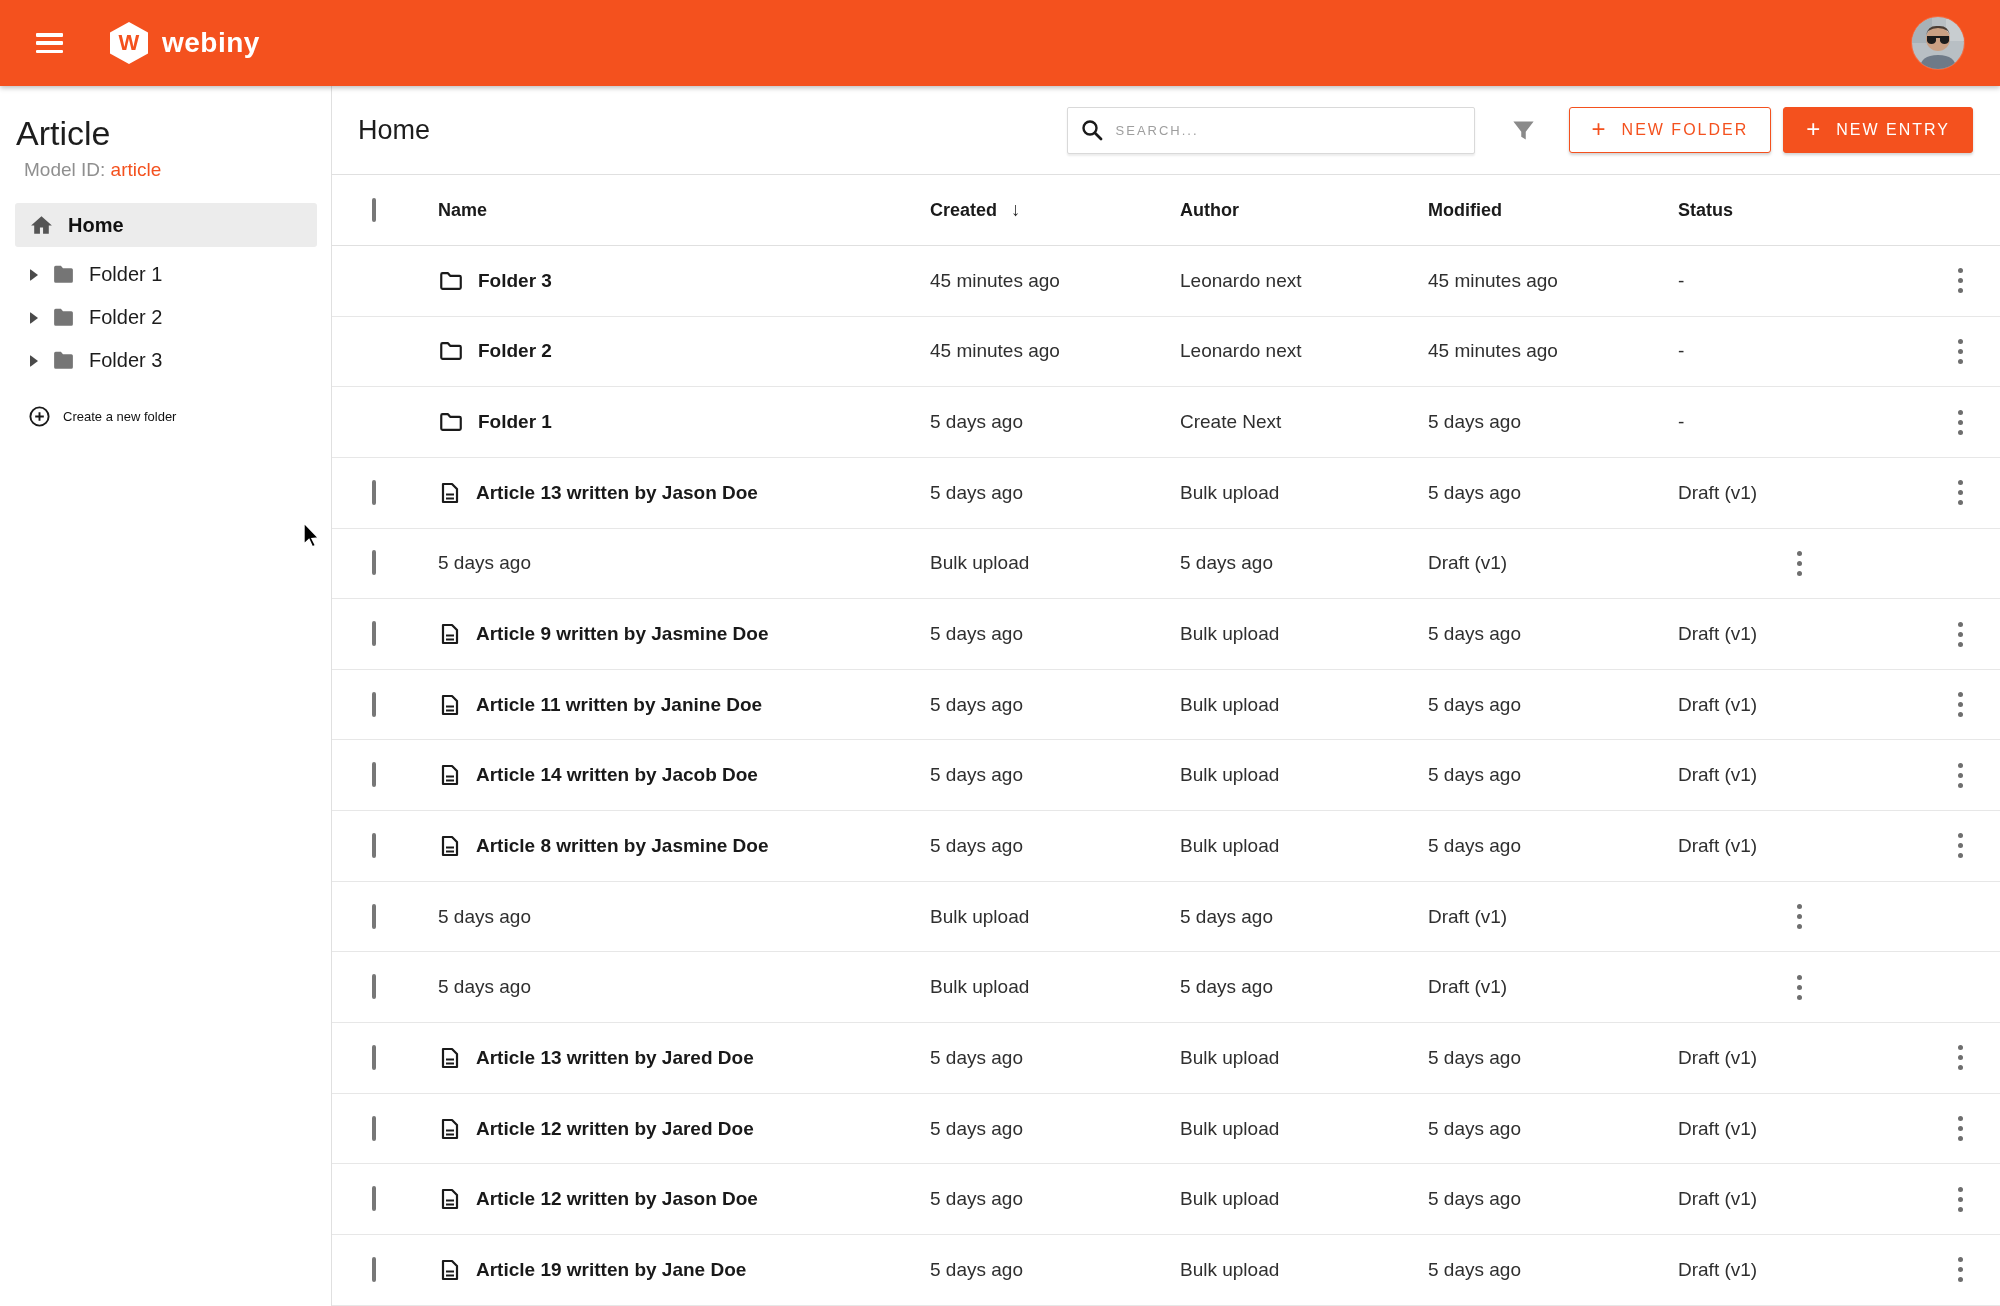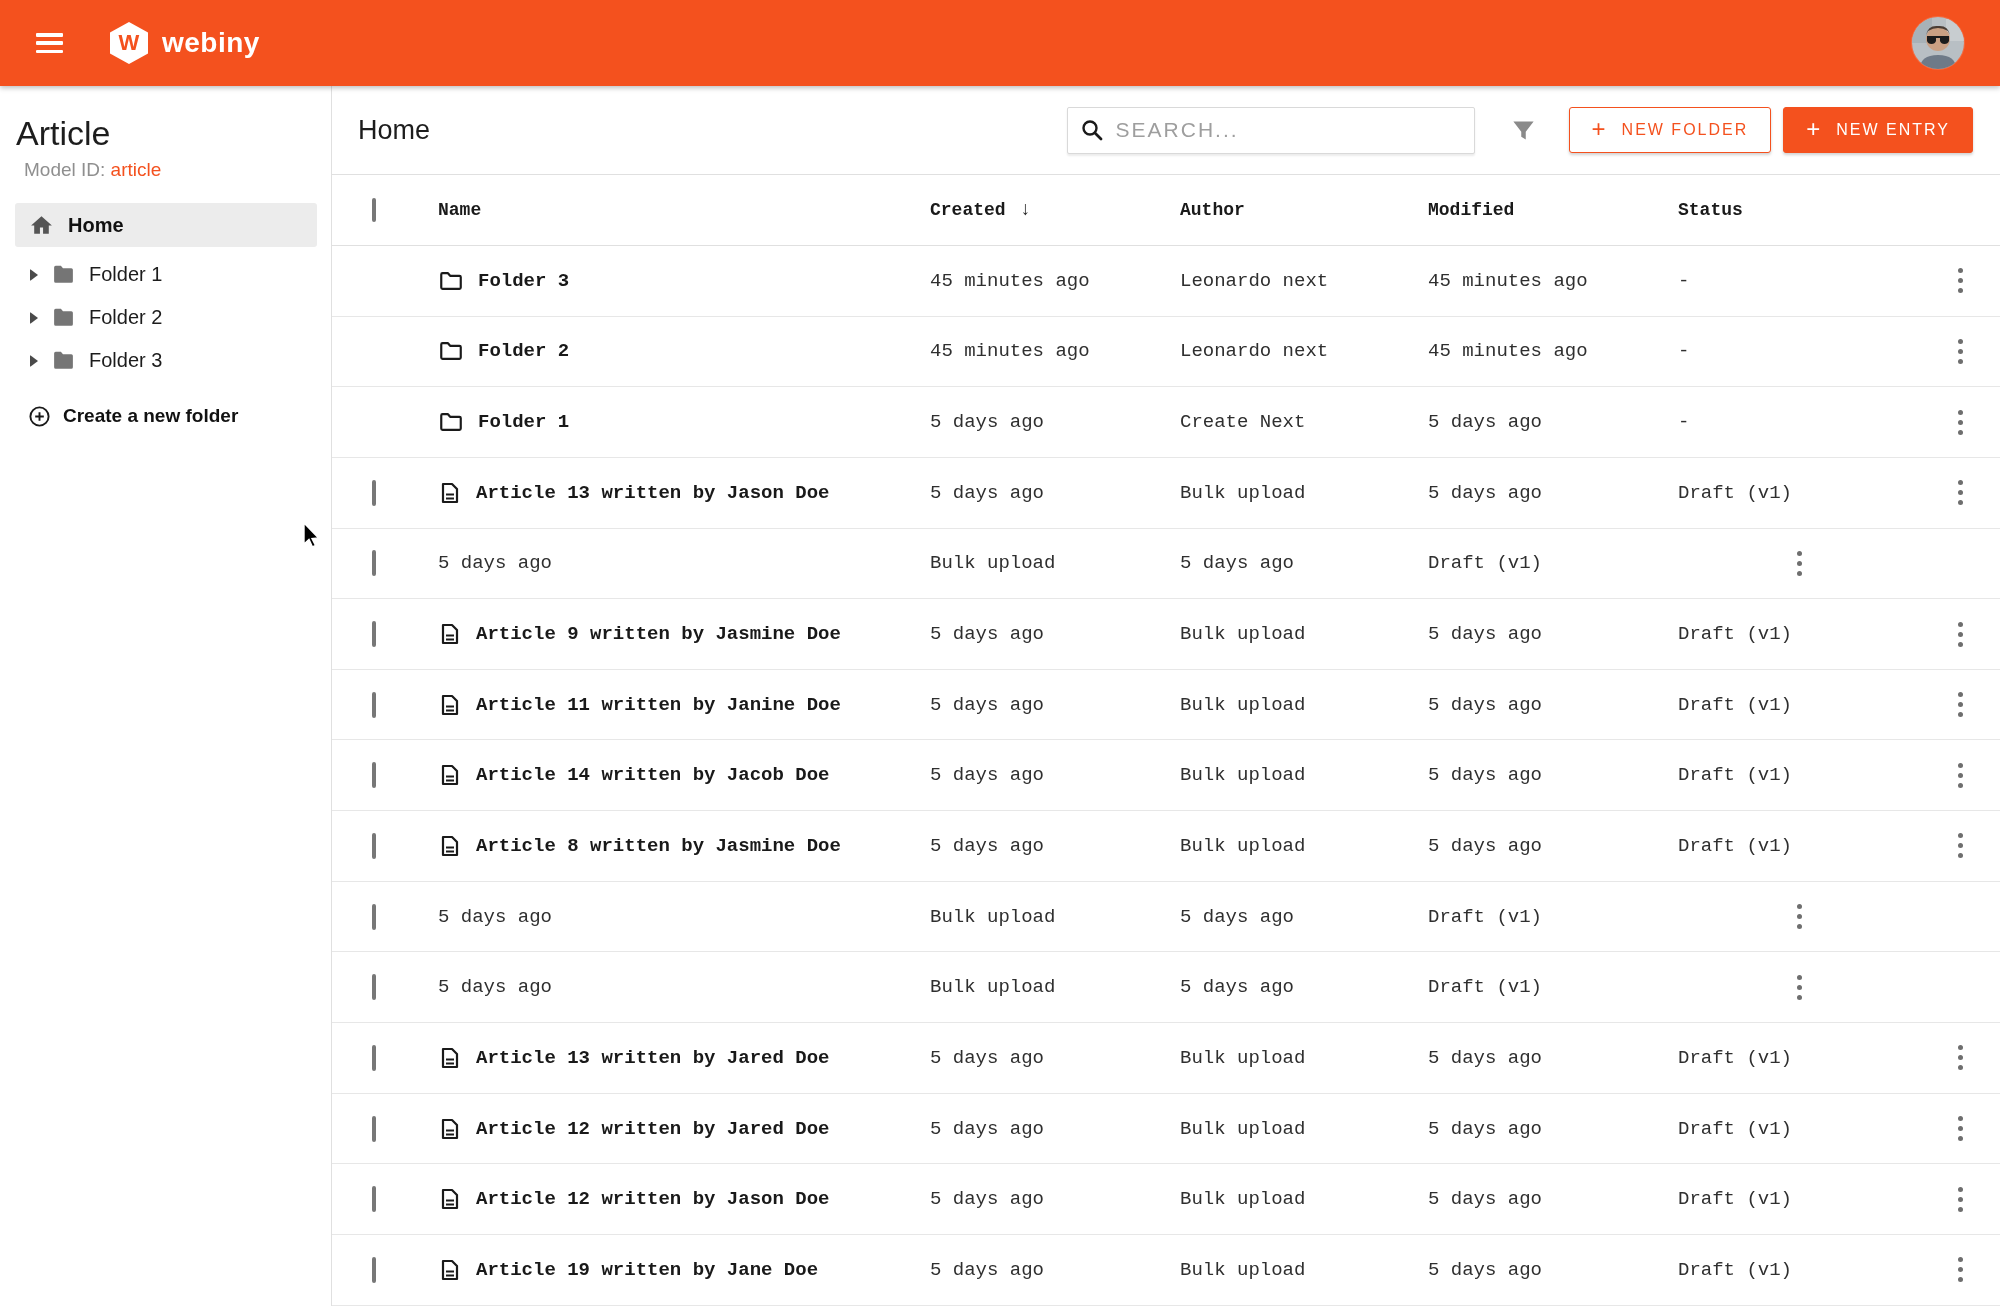--- a/index.html
+++ b/index.html
@@ -42,43 +42,43 @@
   .sb-model b{color:var(--accent);font-weight:400;}
   .sb-home{height:44px;margin:0 14px 6px 15px;background:var(--selected-bg);border-radius:3px;
     display:flex;align-items:center;gap:14px;padding:0 14px;cursor:pointer;}
   .sb-home .lbl{font-size:20px;font-weight:700;color:#111;}
   .tree-item{height:43px;display:flex;align-items:center;padding-left:30px;gap:13px;cursor:pointer;}
   .caret{width:0;height:0;border-left:8px solid #4a4a4a;border-top:6px solid transparent;
     border-bottom:6px solid transparent;border-radius:1px;flex:none;}
   .tree-item .lbl{font-size:20px;color:#1c1c1c;}
   .sb-create{display:flex;align-items:center;gap:12px;padding-left:28px;margin-top:14px;
     height:40px;cursor:pointer;}
-  .sb-create .lbl{font-size:19px;font-weight:700;color:#111;}
+  .sb-create .lbl{font-size:13px;font-weight:400;color:#111;}
 
   
   .toolbar{height:89px;display:flex;align-items:center;border-bottom:1px solid var(--border);
     padding:0 27px 0 26px;flex:none;}
   .page-title{font-size:27px;color:#1d1d1d;font-weight:400;}
   .search-box{margin-left:auto;width:408px;height:47px;border:1px solid #d9d9d9;border-radius:2px;
     display:flex;align-items:center;padding:0 12px;background:#fff;box-shadow:0 2px 2px rgba(0,0,0,.08);}
-  .search-box input{border:none;outline:none;flex:1;font-size:21px;letter-spacing:1.5px;
+  .search-box input{border:none;outline:none;flex:1;font-size:13px;letter-spacing:1.5px;
     font-family:inherit;color:#333;margin-left:12px;}
   .search-box input::placeholder{color:var(--placeholder);letter-spacing:2px;}
   .filter-btn{margin-left:34px;width:30px;height:30px;display:flex;align-items:center;
     justify-content:center;cursor:pointer;}
   .btn{height:46px;border-radius:3px;display:flex;align-items:center;gap:14px;cursor:pointer;
     font-size:16px;font-weight:500;letter-spacing:2px;padding:0 22px;
     box-shadow:0 2px 3px rgba(0,0,0,.18);user-select:none;}
   .btn .plus{font-size:24px;font-weight:400;margin-top:-2px;}
   .btn-outline{margin-left:30px;border:1px solid var(--accent);color:var(--accent);background:#fff;}
   .btn-solid{margin-left:12px;background:var(--accent);color:#fff;border:1px solid var(--accent);}
 
   
   .grid{display:grid;grid-template-columns:66px 492px 250px 248px 250px 242px 1fr;
-    align-items:center;padding-left:40px;font-family:Liberation Mono, monospace;}
+    align-items:center;padding-left:40px;}
   .thead{height:71px;border-bottom:1px solid var(--border);font-weight:700;font-size:18px;
     color:#1a1a1a;flex:none;}
   .thead .col-created{display:flex;align-items:center;gap:14px;cursor:pointer;}
   .sort-arrow{font-size:19px;font-weight:400;color:#2a2a2a;}
   .rows{flex:1;overflow:hidden;}
   .row{height:70.65px;border-bottom:1px solid var(--row-border);font-size:19px;color:#2f2f2f;cursor:pointer;}
   .cell-name{display:flex;align-items:center;gap:14px;font-weight:700;color:#191919;min-width:0;}
   .cell-name .nm{white-space:nowrap;overflow:hidden;text-overflow:ellipsis;}
   .checkbox{width:22px;height:22px;border:2px solid #777;border-radius:3px;background:#fff;cursor:pointer;}
   .row .icon-folder{display:none;}

